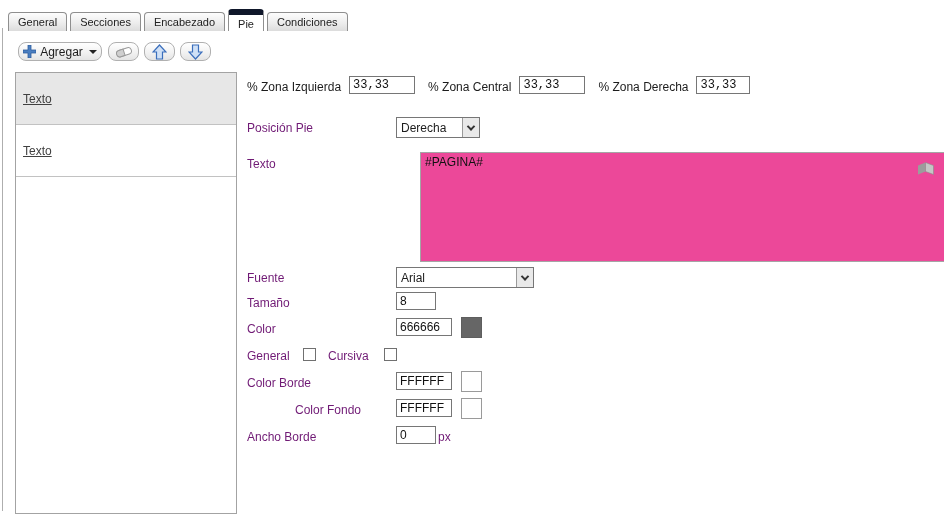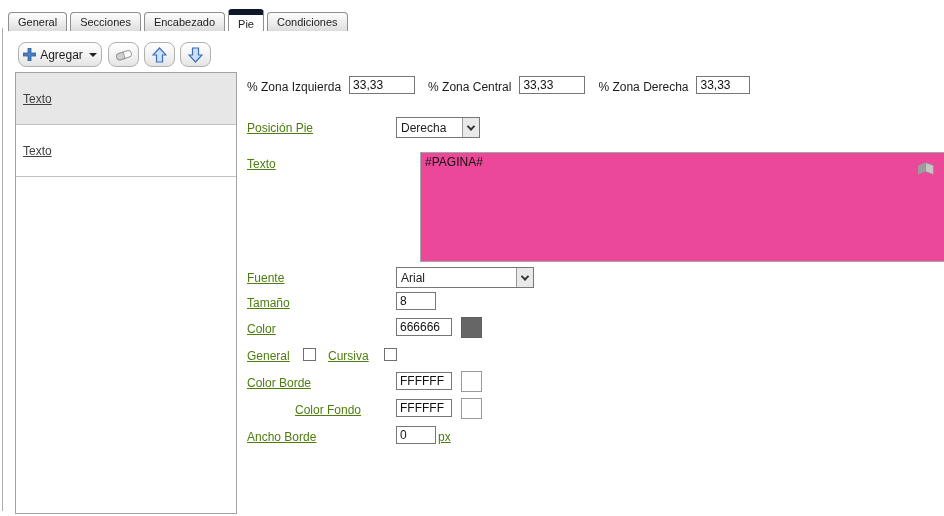--- a/index.html
+++ b/index.html
@@ -9,49 +9,49 @@
 
   
   .tabstrip { position:absolute; left:8px; top:9px; display:flex; align-items:flex-end; }
   .tab { position:relative; height:19px; line-height:15px; padding:2px 9px 2px 9px;
          font-size:11px; color:#222; background:linear-gradient(#fdfdfd,#ededed 55%,#dcdcdc);
          border:1px solid #8f8f8f; border-bottom:none; border-radius:4px 4px 0 0; margin-right:3px; cursor:default; }
   .tab.active { background:#fff; border-top:6px solid #0f172a; height:22px; padding-top:2px; z-index:2; }
   .content-left-border { position:absolute; left:2px; top:28px; height:483px; width:1px; background:#aeaeae; }
 
   
-  .tbtn { position:absolute; top:42px; height:25px; display:flex; align-items:center; justify-content:center;
+  .tbtn { position:absolute; top:42px; height:19px; display:flex; align-items:center; justify-content:center;
           gap:4px; background:linear-gradient(#ffffff,#f1f1f1 60%,#e4e4e4); border:1px solid #b0b0b0;
           border-radius:8px; cursor:pointer; }
   .caret-down { width:0; height:0; border-left:4px solid transparent; border-right:4px solid transparent;
                 border-top:4px solid #222; margin-left:2px; }
 
   
   .panel { position:absolute; left:15px; top:72px; width:222px; height:442px; border:1px solid #a3a3a3; background:#fff; }
   .panel-item { height:52px; display:flex; align-items:center; padding-left:7px; border-bottom:1px solid #c2c2c2; background:#fff; }
   .panel-item.selected { background:#e7e7e7; }
   .panel-item a { color:#404040; text-decoration:underline; cursor:pointer; }
 
   
-  .flabel { position:absolute; white-space:nowrap; color:#4d7c0f;text-decoration:underline; }
+  .flabel { position:absolute; white-space:nowrap; color:#701a75; }
   .tinput { position:absolute; border:1px solid #767676; background:#fff; font-family:"Liberation Sans",sans-serif;
             font-size:12px; padding:1px 3px; height:18px; color:#111; }
   .fselect { position:absolute; height:21px; border:1px solid #767676; background:#fff; display:flex;
              align-items:center; cursor:pointer; }
   .fselect .sel-text { flex:1; padding-left:4px; white-space:nowrap; overflow:hidden; }
   .fselect .sel-arrow { width:17px; align-self:stretch; background:#e9e9e9; border-left:1px solid #9a9a9a;
                         display:flex; align-items:center; justify-content:center; }
   .chev { width:6px; height:6px; border-left:2px solid #333; border-bottom:2px solid #333;
           transform:rotate(-45deg) translate(1px,-1px); }
   .swatch { position:absolute; width:21px; height:21px; }
   .cb { position:absolute; width:13px; height:13px; appearance:none; -webkit-appearance:none;
         border:1px solid #707070; background:#fff; cursor:pointer; }
   .zone-row { position:absolute; left:247px; top:76px; display:flex; align-items:flex-end; }
   .zone-row .zl { white-space:nowrap; margin-right:8px; }
-  .zone-row input { border:1px solid #767676; height:18px; font-family:Liberation Sans, sans-serif;
+  .zone-row input { border:1px solid #767676; height:18px; font-family:Liberation Mono, monospace;
                     font-size:12px; padding:1px 3px; margin-right:13px; color:#111; }
 
   
   .ta-wrap { position:absolute; left:420px; top:152px; width:554px; height:110px; border:1px solid #a5a5a5; background:#ec4899; }
   .ta-wrap textarea { position:absolute; left:0; top:0; width:491px; height:108px; border:none; outline:none;
                       resize:none; font-family:"Liberation Sans",sans-serif; font-size:12px; padding:2px 4px;
                       overflow:hidden; color:#111; background:transparent; }
   .ta-scroll { position:absolute; right:0; top:0; bottom:0; width:17px; background:#f7f7f7;
                display:flex; flex-direction:column; justify-content:space-between; align-items:center;
                padding:3px 0; cursor:pointer; }

